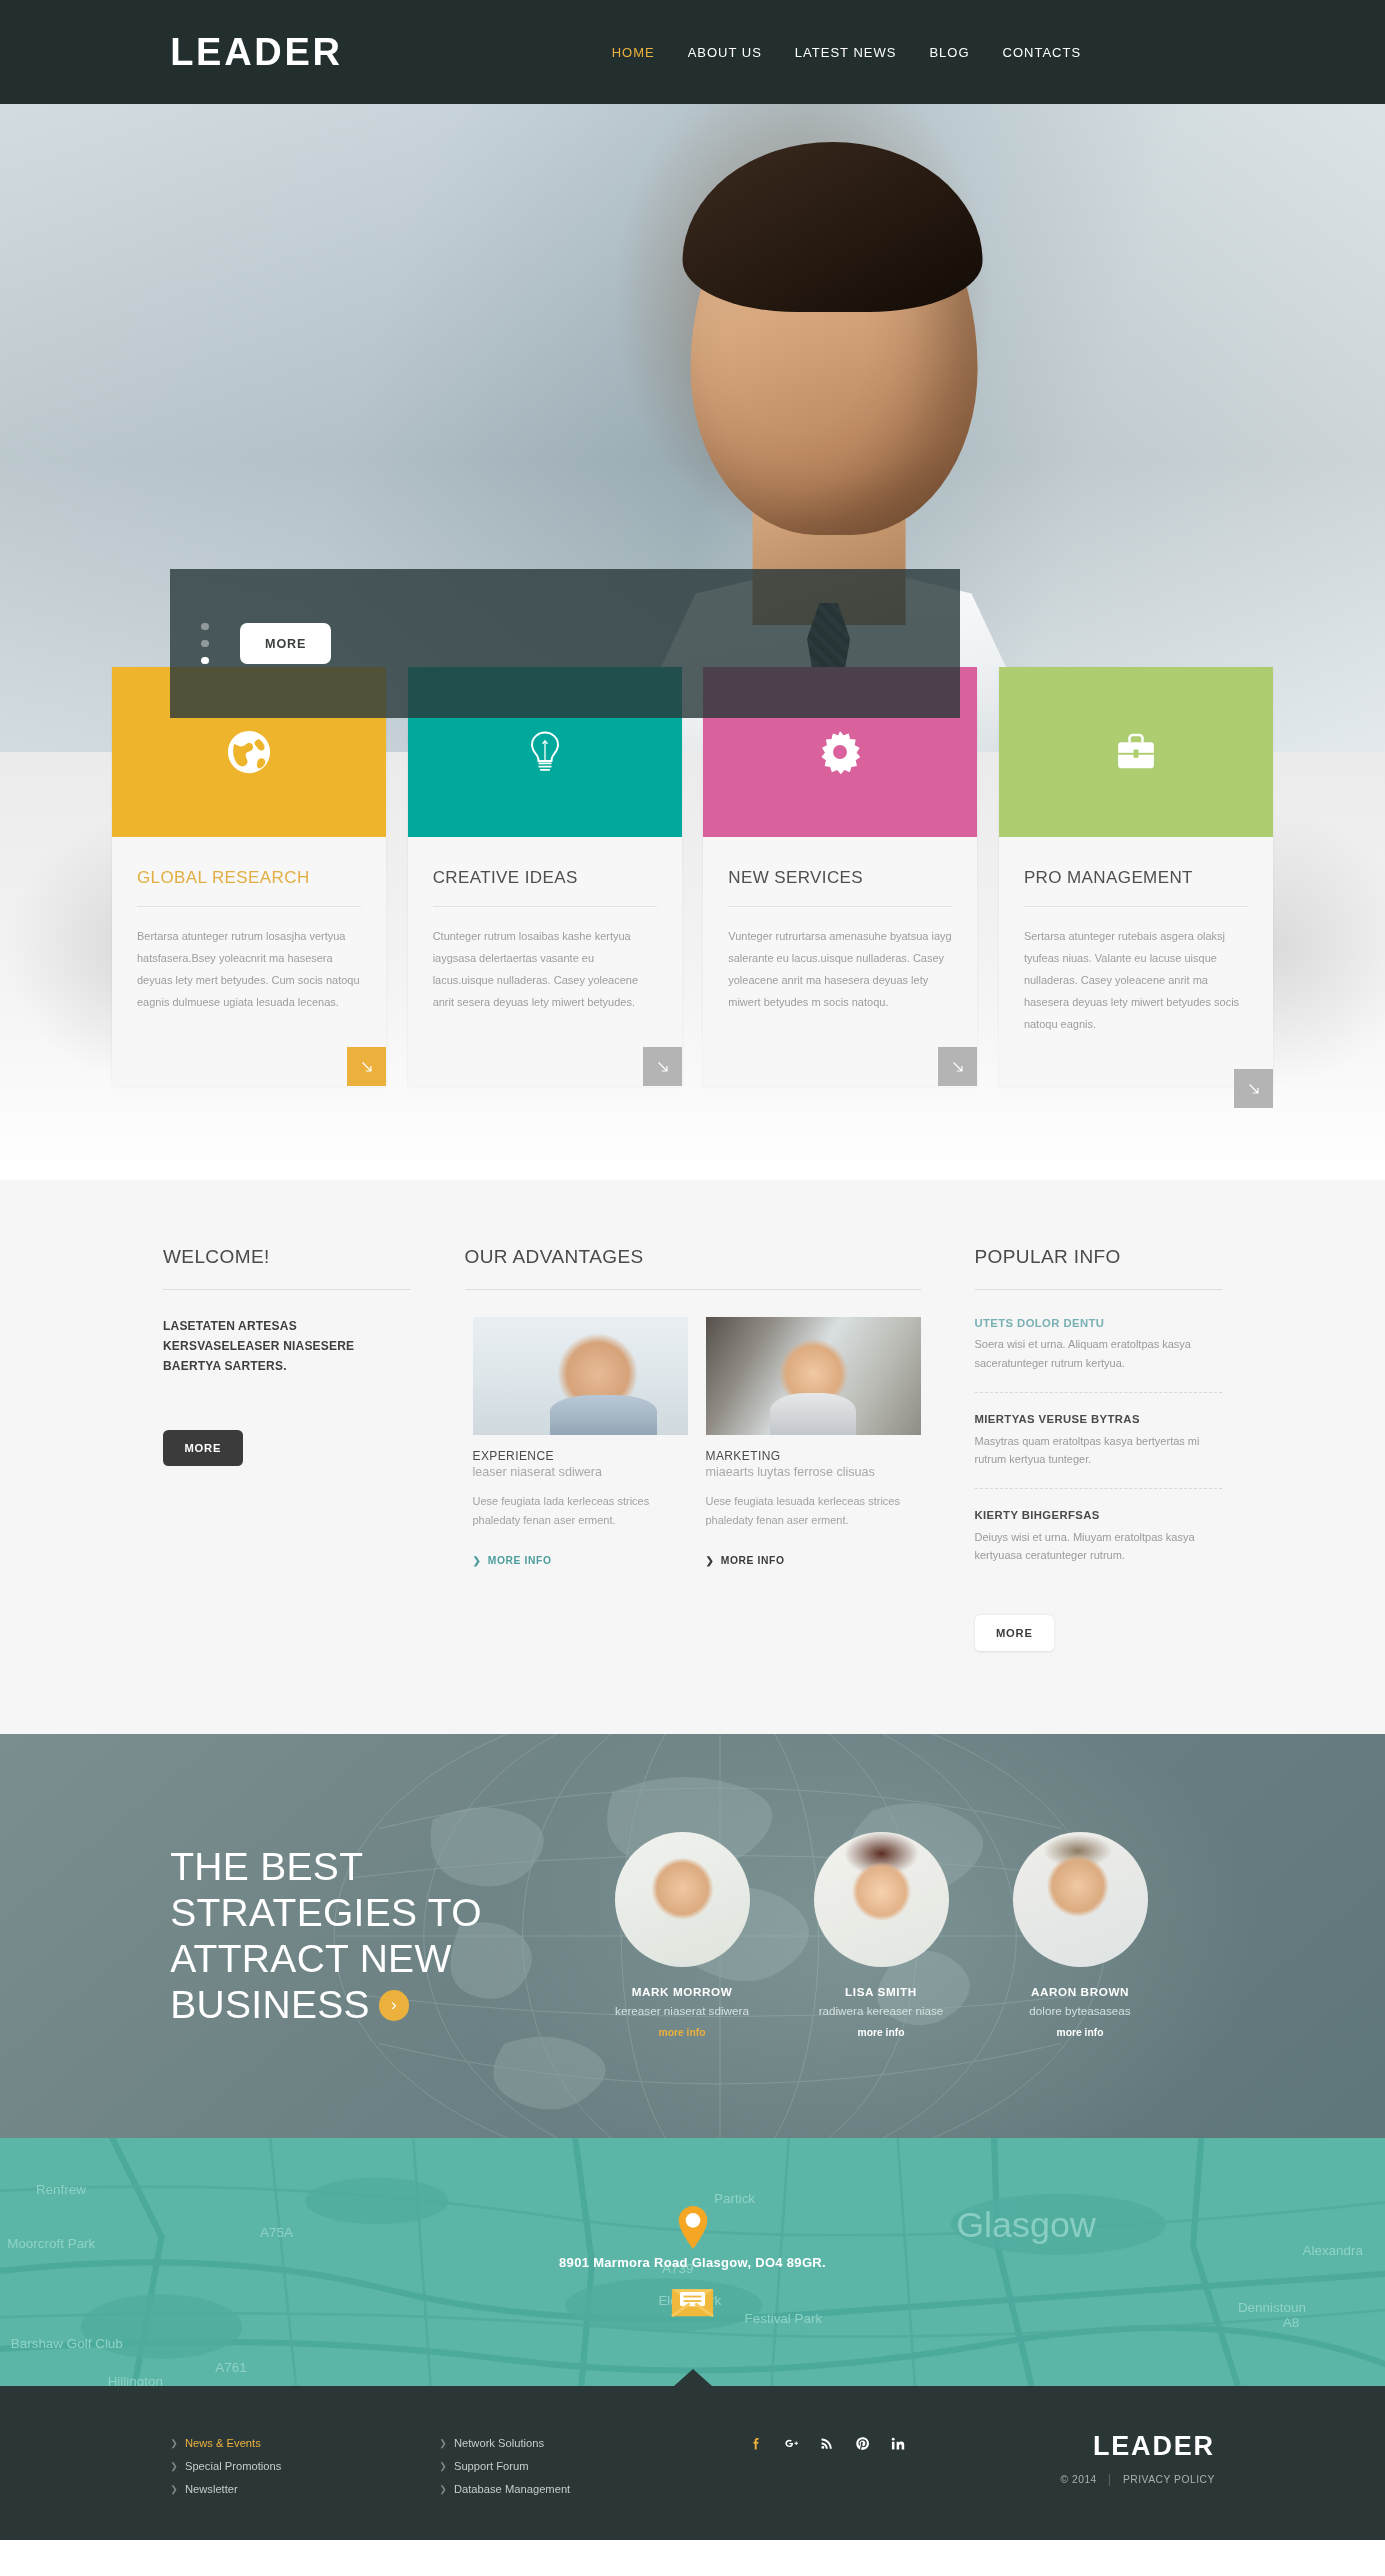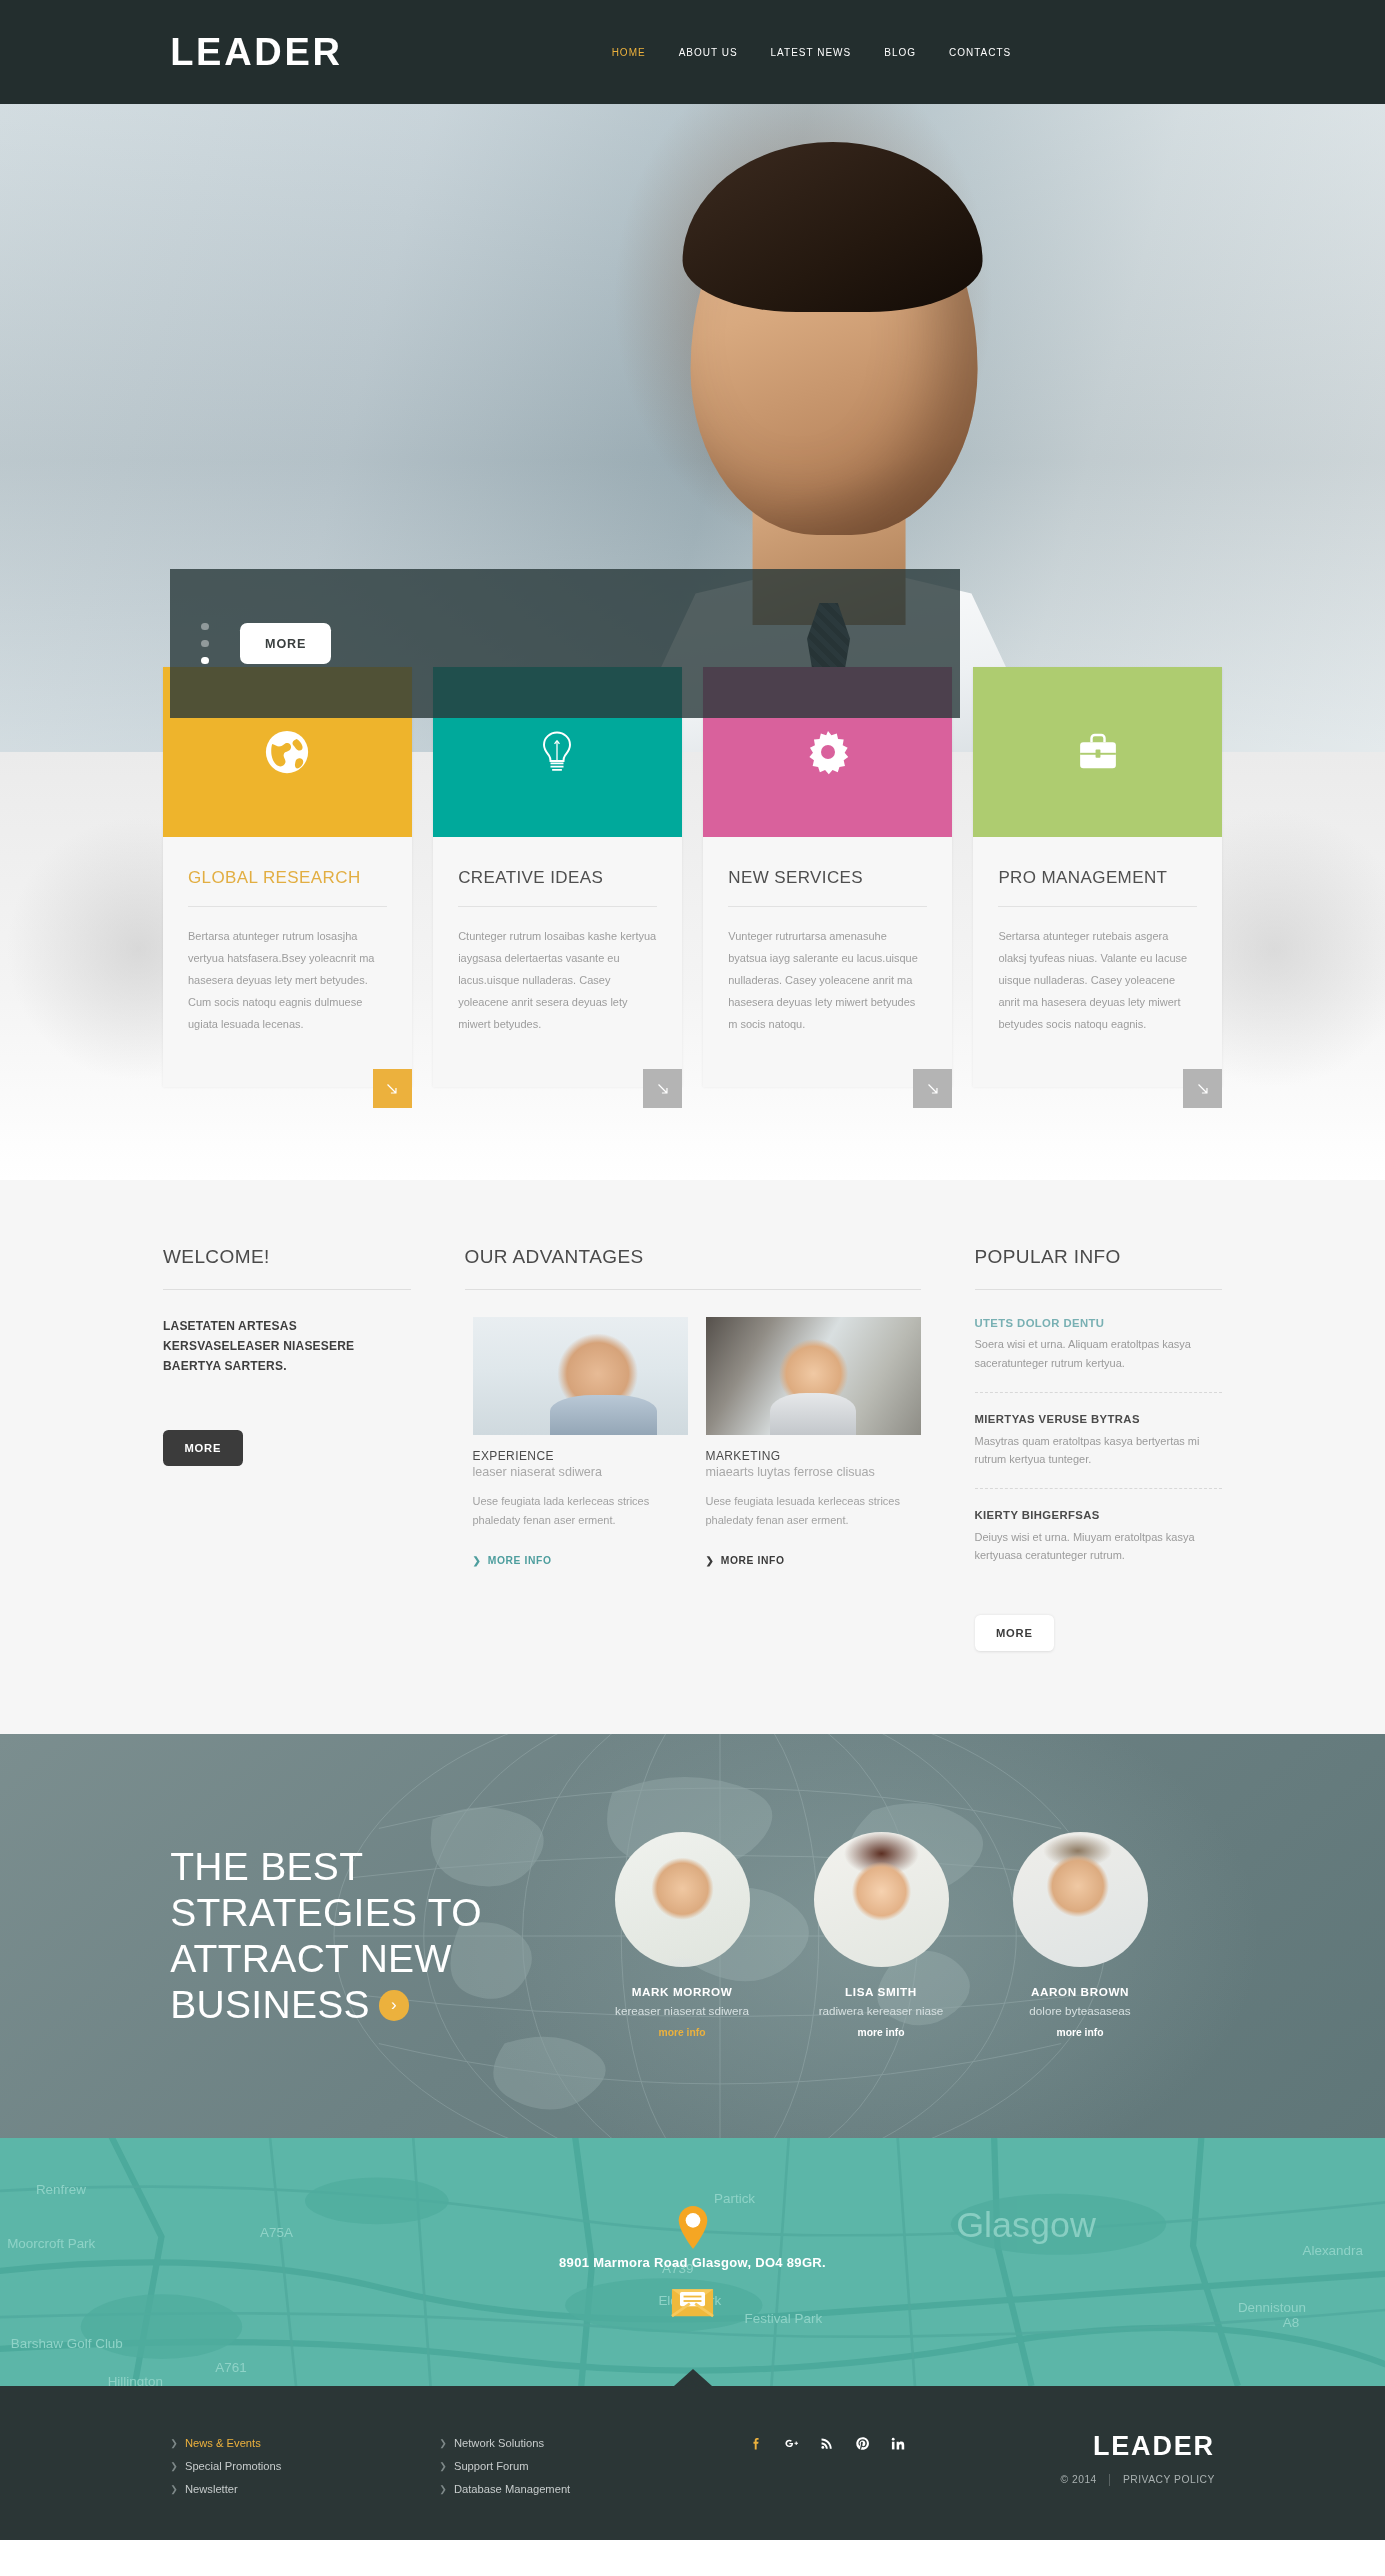--- a/index.html
+++ b/index.html
@@ -31,21 +31,21 @@
     font-size: 38px;
     font-weight: bold;
     letter-spacing: 2.7px;
     font-family: "Liberation Sans", sans-serif;
     line-height: 1;
     padding-left: 7.2px;
   }
   .nav { margin-left: 269px; display: flex; align-items: center; gap: 33px; }
   .nav a {
     color: #ffffff;
-    font-size: 10px;
+    font-size: 13px;
     letter-spacing: 1px;
     text-decoration: none;
     font-family: "Liberation Sans", sans-serif;
     white-space: nowrap;
   }
   .nav a.active { color: #ecb13d; }
 
   
   .slider {
     height: 648px;
@@ -157,21 +157,21 @@
   }
   .services-bg {
     position: absolute; inset: 0;
     background:
       radial-gradient(circle 188px at 10% 46%, rgba(195,195,195,0.55), rgba(240,240,240,0) 70%),
       radial-gradient(circle 197px at 92% 46%, rgba(195,195,195,0.50), rgba(240,240,240,0) 70%),
       linear-gradient(180deg,#ebebeb 0%,#f4f4f4 55%,#ffffff 100%);
   }
   .services {
     position: relative;
-    width: 1059px; margin: 0 auto;
+    width: 1161px; margin: 0 auto;
     display: flex; gap: 21.5px;
     padding-top: 0;
   }
   .svc {
     flex: 1;
     position: relative;
     margin-top: -85px;
     background: #f7f7f7;
     box-shadow: 0 0.9px 2.7px rgba(0,0,0,0.07);
   }

